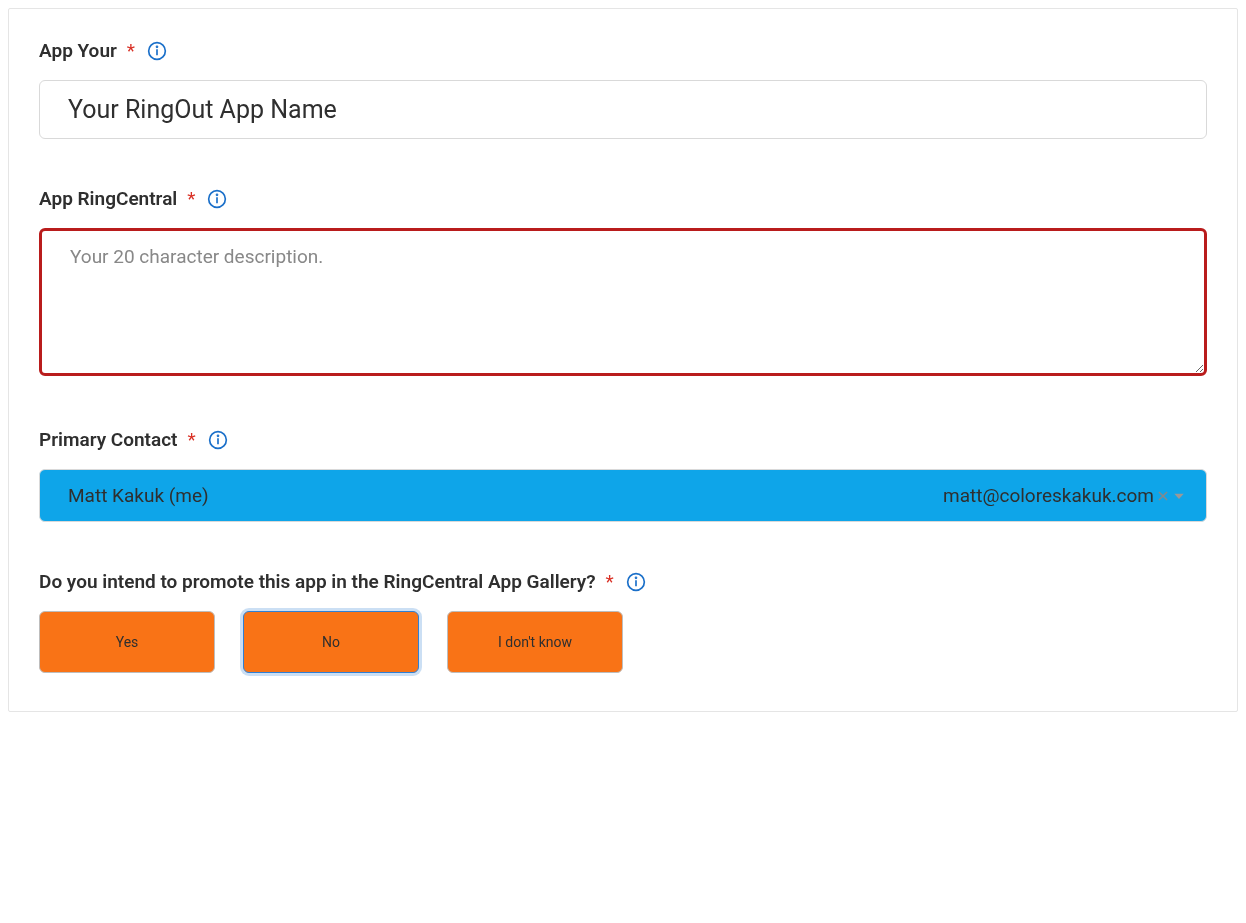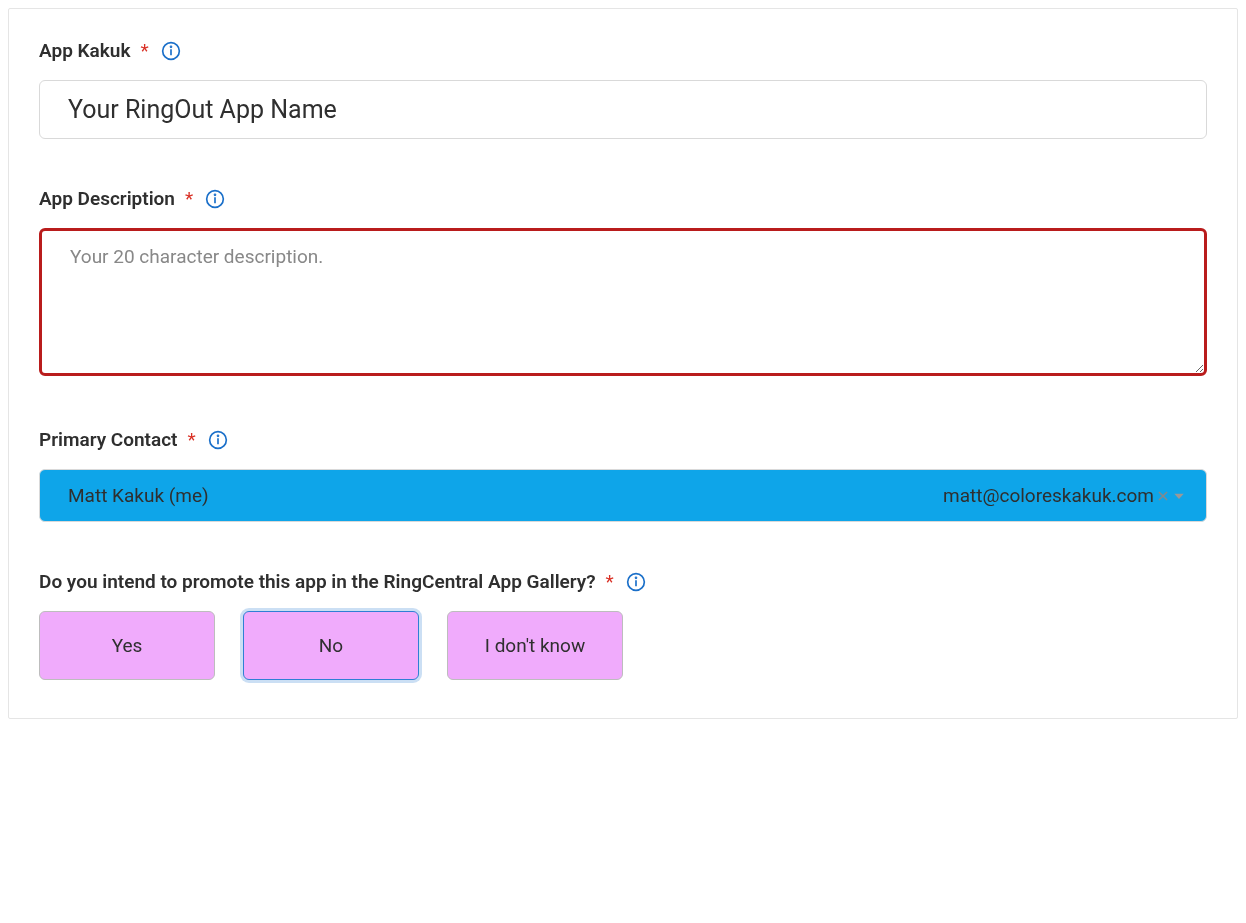--- a/index.html
+++ b/index.html
@@ -140,57 +140,57 @@
     }
     .option-row {
       display: flex;
       gap: 28px;
     }
     .option-btn {
       min-width: 176px;
       padding: 22px 20px;
       border: 1px solid #bdbdbd;
       border-radius: 6px;
-      background: #f0abfc;
-      font-size: 19px;
+      background: #f97316;
+      font-size: 14px;
       color: #2f2f2f;
       text-align: center;
       cursor: pointer;
       font-family: inherit;
     }
     .option-btn.selected {
       border: 1px solid #2f7fd4;
       box-shadow: 0 0 0 3px rgba(47,127,212,0.25);
     }
   </style>
 </head>
 <body>
 
 <div class="panel">
   <div class="panel-body">
 
 
     <div class="form-group">
       <label class="form-label">
-        <span>App Kakuk</span>
+        <span>App Your</span>
         <span class="required">*</span>
         <span class="info-icon">
           <svg viewBox="0 0 24 24" fill="none" stroke="currentColor" stroke-width="2">
             <circle cx="12" cy="12" r="10"></circle>
             <line x1="12" y1="10" x2="12" y2="17"></line>
             <circle cx="12" cy="7" r="0.6" fill="currentColor"></circle>
           </svg>
         </span>
       </label>
       <input type="text" class="text-input" value="Your RingOut App Name" style="">
     </div>
 
     <div class="form-group">
       <label class="form-label">
-        <span>App Description</span>
+        <span>App RingCentral</span>
         <span class="required">*</span>
         <span class="info-icon">
           <svg viewBox="0 0 24 24" fill="none" stroke="currentColor" stroke-width="2">
             <circle cx="12" cy="12" r="10"></circle>
             <line x1="12" y1="10" x2="12" y2="17"></line>
             <circle cx="12" cy="7" r="0.6" fill="currentColor"></circle>
           </svg>
         </span>
       </label>
       <textarea class="textarea-input" placeholder="Your 20 character description." style=""></textarea>

